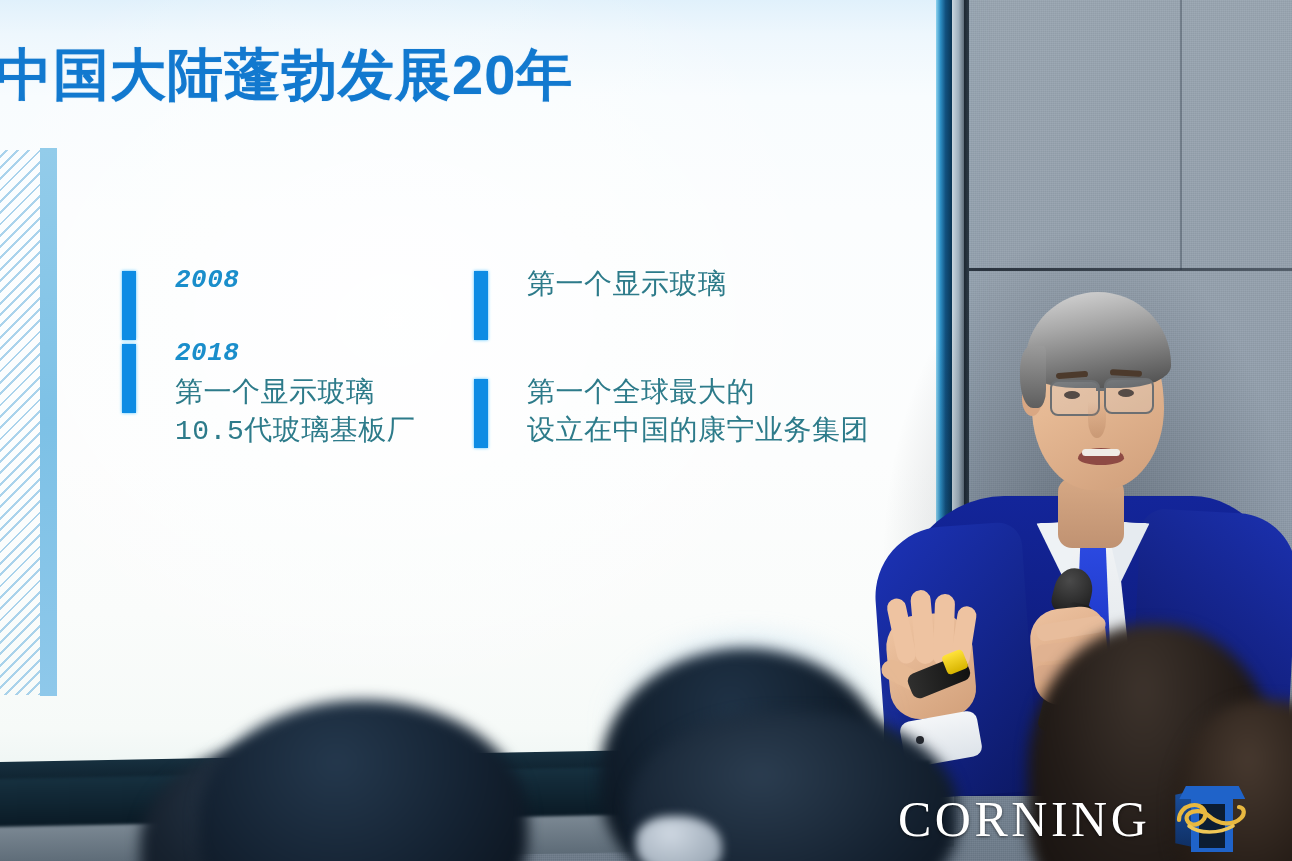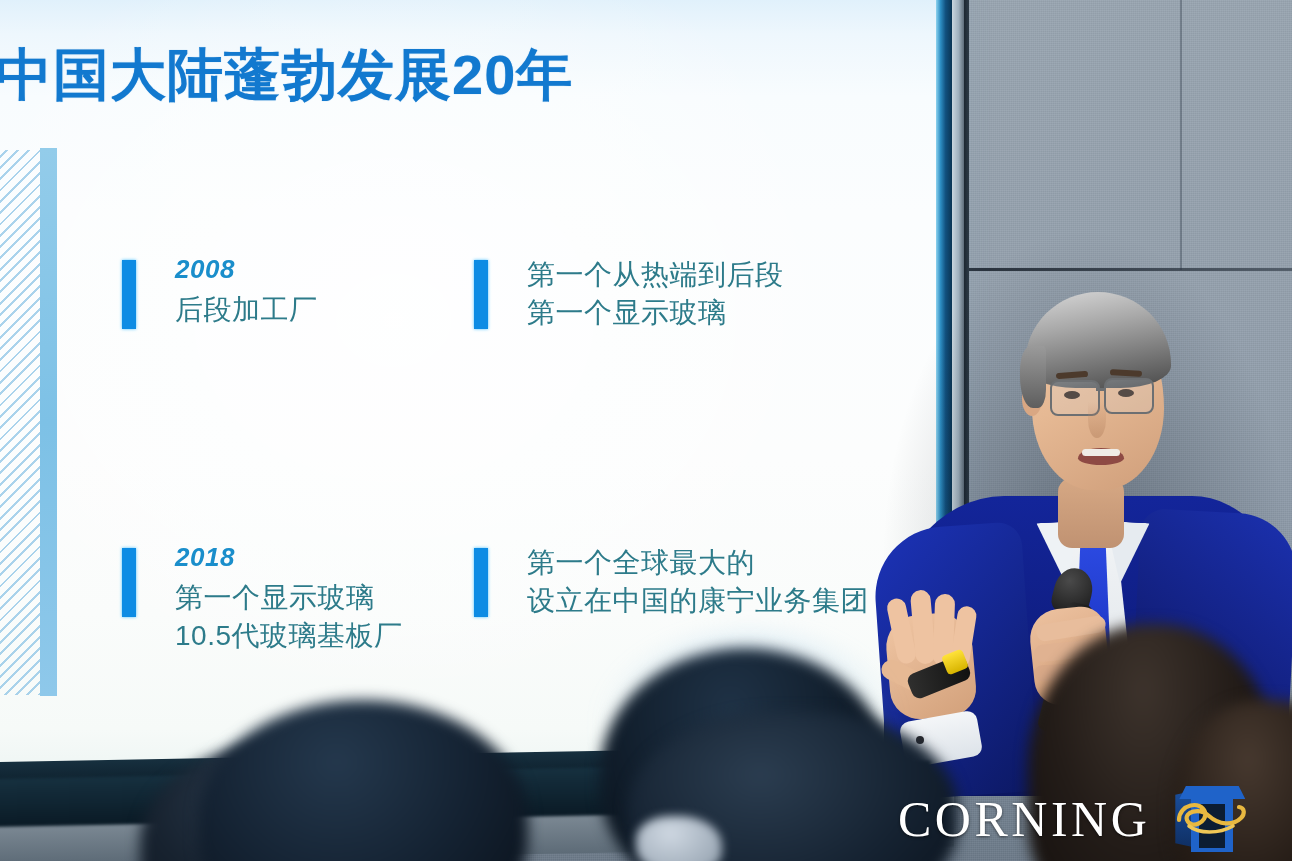--- a/index.html
+++ b/index.html
@@ -130,25 +130,26 @@
   .deco-bar{
     position:absolute;
     left:46px;top:152px;
     width:17px;height:548px;
     background:linear-gradient(180deg,#93ccea 0%,#7dc1e6 50%,#8ec8ea 100%);
   }
 
   
   .milestones{
     position:absolute;
-    left:128px;top:260px;
+    left:128px;top:271px;
     width:800px;
+    font-family:Liberation Mono, monospace;
   }
   .ms-row{display:flex;}
-  .ms-row.second{margin-top:211px;}
+  .ms-row.second{align-items:flex-end;}
   .ms{display:flex;align-items:flex-start;}
   .ms.col1{width:352px;}
   .ms.col2{width:430px;}
   .ms-accent{
     width:14px;height:69px;
     background:#0d8ce4;
     flex:0 0 auto;
     margin-top:4px;
     box-shadow:0 0 3px rgba(60,190,255,.9);
   }
@@ -457,28 +458,26 @@
       <div class="deco-bar"></div>
 
       <div class="milestones">
 
         <div class="ms-row">
 
           <div class="ms col1">
             <div class="ms-accent"></div>
             <div class="ms-text">
               <div class="ms-year">2008</div>
-              <div class="ms-line">后段加工厂</div>
             </div>
           </div>
 
           <div class="ms col2">
             <div class="ms-accent"></div>
             <div class="ms-text">
-              <div class="ms-line">第一个从热端到后段</div>
               <div class="ms-line">第一个显示玻璃</div>
             </div>
           </div>
 
         </div>
 
         <div class="ms-row second">
 
           <div class="ms col1">
             <div class="ms-accent"></div>

